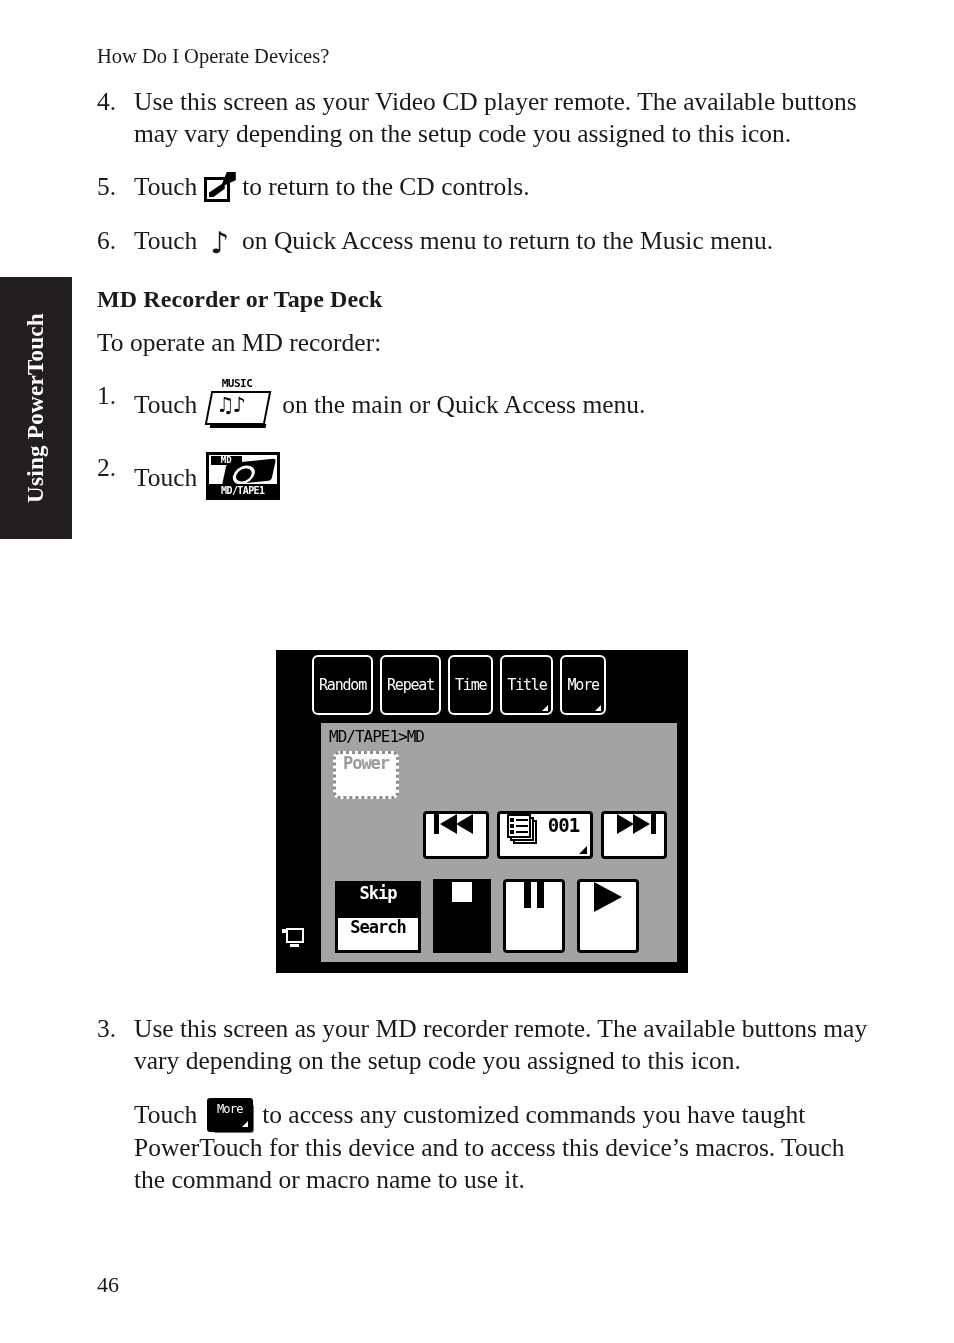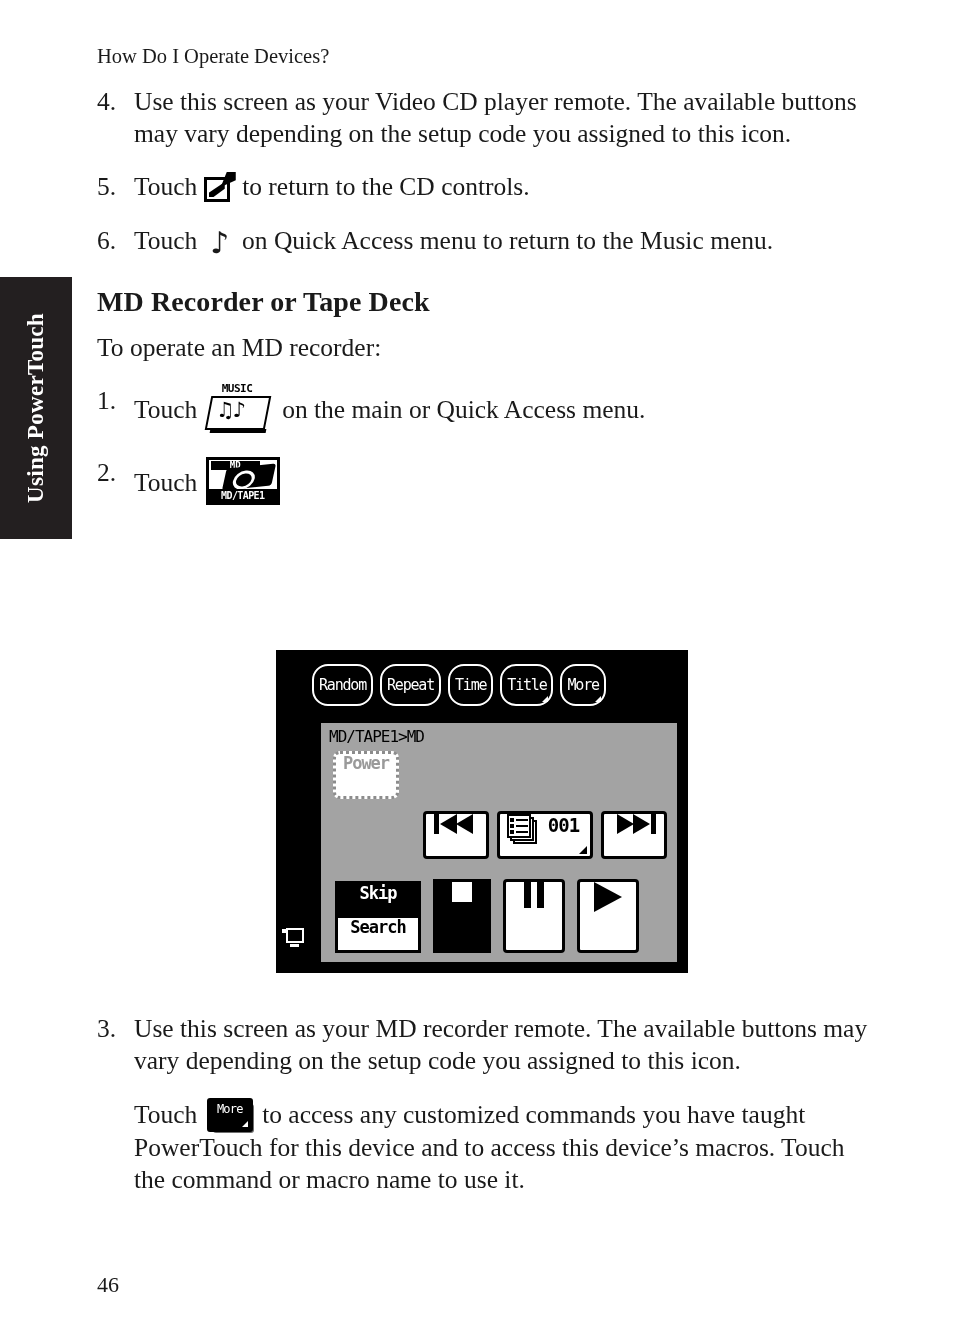--- a/index.html
+++ b/index.html
@@ -50,21 +50,21 @@
   .step .txt{flex:1 1 auto;}
 
   .para{
     font-size:25.5px;
     line-height:31.5px;
     margin-bottom:22px;
   }
   .hang{margin-left:37px;}
 
   h2.sub{
-    font-size:28px;
+    font-size:24px;
     font-weight:bold;
     margin:28px 0 14px 0;
     letter-spacing:0.1px;
   }
 
   
   .ico{display:inline-block;vertical-align:-5px;}
 
   
   .ico-edit{
@@ -122,21 +122,21 @@
   
   .ico-md{
     position:relative;display:inline-block;
     width:74px;height:48px;vertical-align:-14px;margin:0 2px;
     border:3px solid #000;background:#fff;box-sizing:border-box;
   }
   .ico-md .md-lab{
     position:absolute;left:2px;top:1px;
     font-family:"DejaVu Sans Mono","Liberation Mono",monospace;
     font-weight:bold;font-size:9px;line-height:9px;
-    background:#000;color:#fff;padding:0 19px;
+    background:#000;color:#fff;padding:0 10px;
   }
   .ico-md .disc{
     position:absolute;left:16px;top:6px;width:48px;height:22px;
     background:#000;
     transform:skewX(-18deg) rotate(-6deg);
     border-radius:3px;
   }
   .ico-md .disc:after{
     content:"";position:absolute;left:9px;top:4px;width:15px;height:13px;
     border:3px solid #fff;border-radius:50%;
@@ -197,22 +197,22 @@
 
   
   .topbar{
     position:absolute;left:36px;top:6px;right:4px;height:58px;
     display:flex;gap:7px;align-items:center;
   }
   .tbtn{
     position:relative;
     background:#000;
     border:2px solid #fff;
-    border-radius:16px;
-    height:42px;
+    border-radius:6px;
+    height:60px;
     display:flex;align-items:center;justify-content:center;
     box-sizing:border-box;
     padding:0 5px;
   }
   .tbtn .t{
     color:#fff;
     font-family:"DejaVu Sans Mono","Liberation Mono",monospace;
     font-size:15px;line-height:16px;letter-spacing:-1.2px;
   }
   .tbtn .corner{

